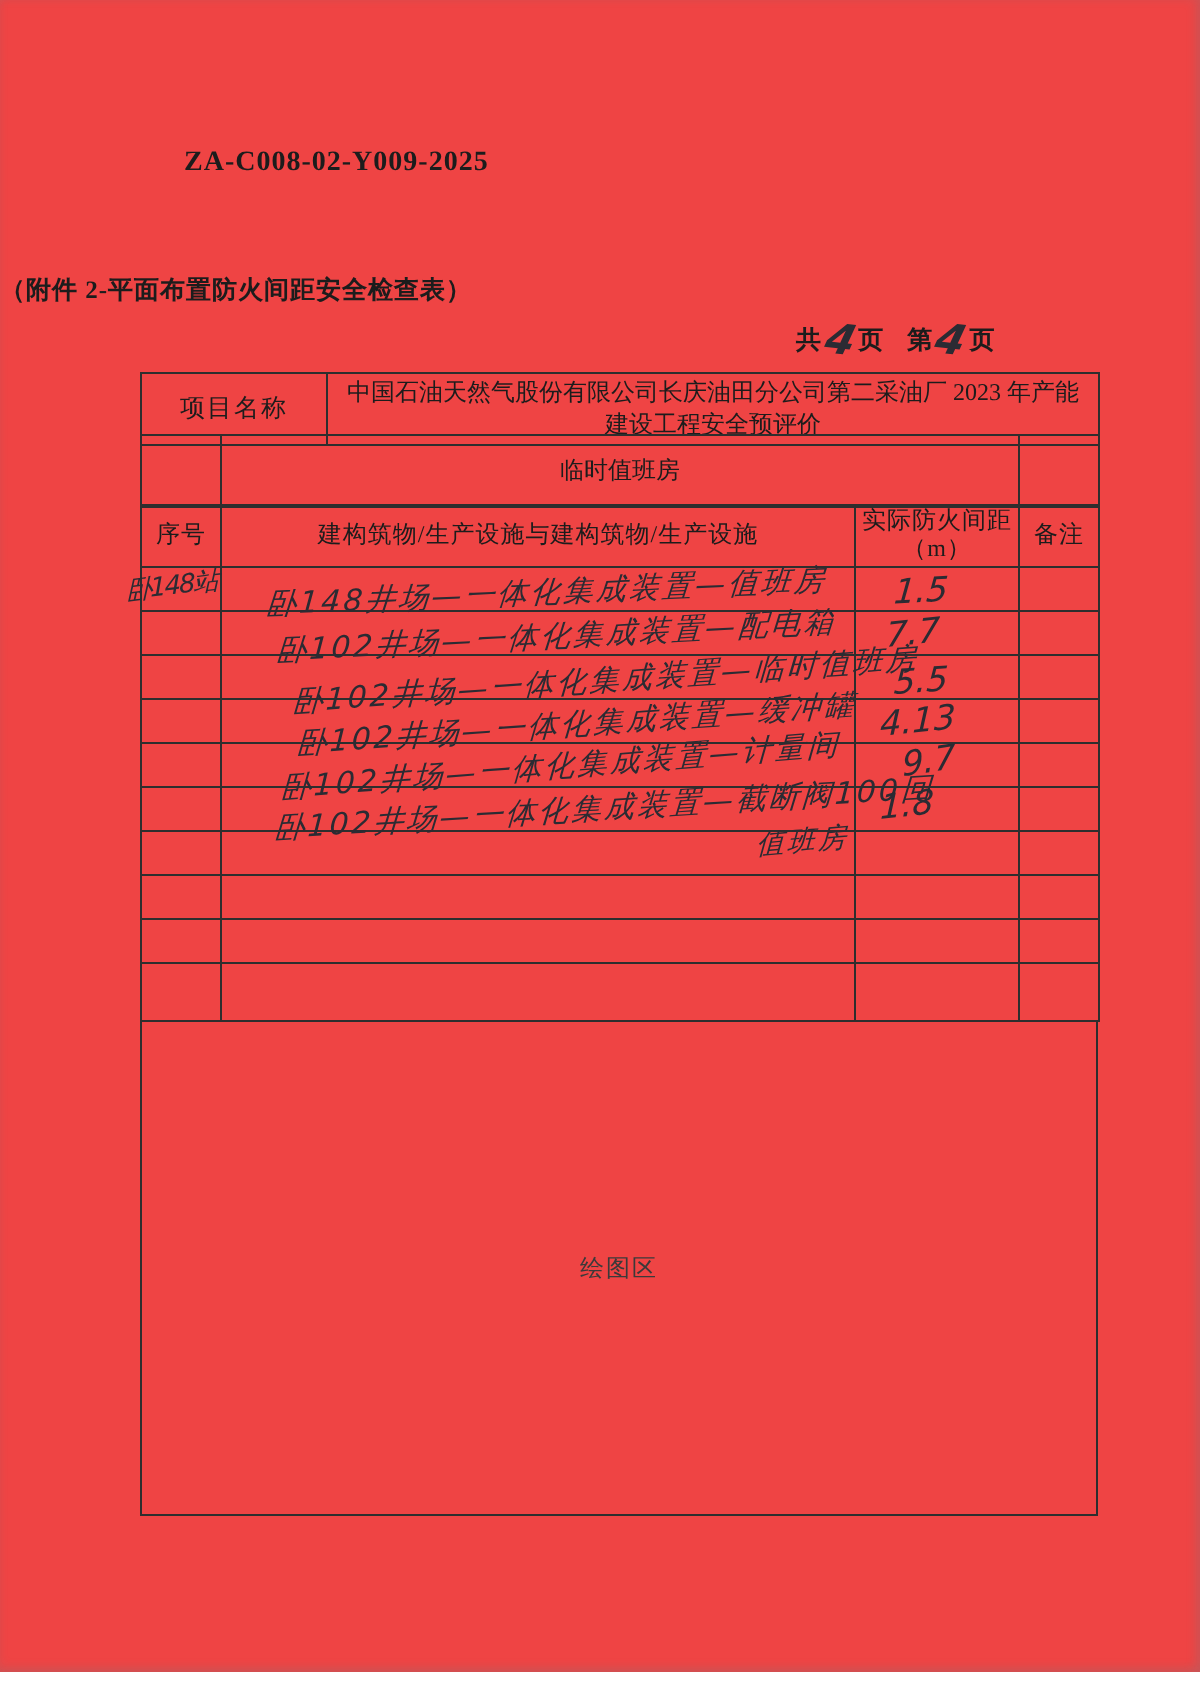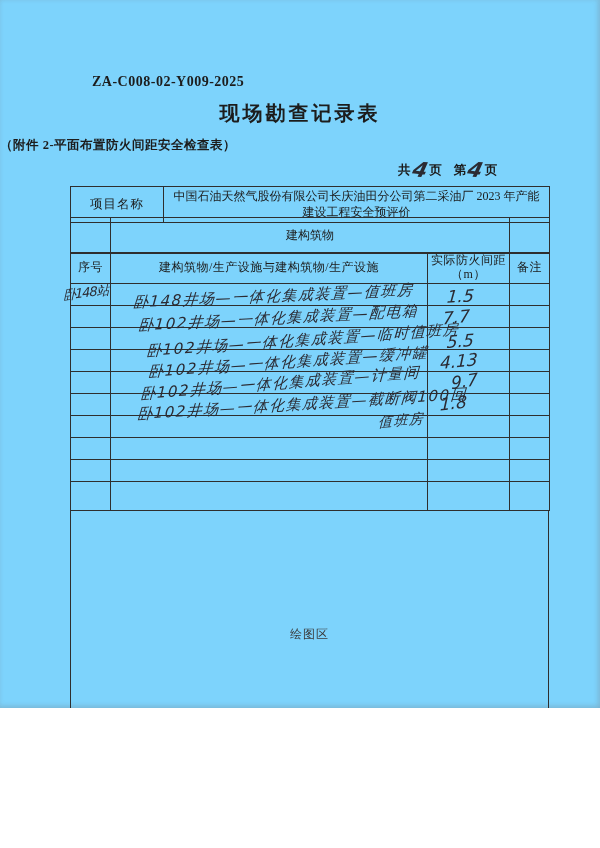--- a/index.html
+++ b/index.html
@@ -1,21 +1,21 @@
 <!DOCTYPE html>
 <html><head>
 <meta charset="utf-8">
 <style>
   * { margin: 0; padding: 0; box-sizing: border-box; }
   html, body { background: #ffffff; }
   body { width: 600px; height: 848px; position: relative; font-family: "Liberation Serif", serif; color: #1c1c1c; }
 
   .page {
-    position: absolute; left: 0; top: 0; width: 600px; height: 708px;
-    background: #7dd3fc; overflow: hidden;
+    position: absolute; left: 0; top: 0; width: 600px; height: 836px;
+    background: #ef4444; overflow: hidden;
     box-shadow: inset -3px 0 4px rgba(120,120,130,0.18), inset 0 -3px 4px rgba(120,120,130,0.18);
   }
 
   .doc-code {
     position: absolute; left: 92px; top: 74px;
     font-size: 14px; font-weight: bold; letter-spacing: 0.5px;
     font-family: "Liberation Serif", serif;
   }
   .page-title {
     position: absolute; left: 0; top: 100px; width: 600px;
@@ -82,21 +82,20 @@
   .hw-v4 { left: 440px; top: 351px; transform: rotate(-6deg) skewX(-8deg); }
   .hw-v5 { left: 451px; top: 371px; transform: rotate(-9deg) skewX(-8deg); }
   .hw-v6 { left: 440px; top: 393px; transform: rotate(-6deg) skewX(-8deg); }
 </style>
 </head>
 <body>
 
 <div class="page">
 
   <div class="doc-code">ZA-C008-02-Y009-2025</div>
-  <div class="page-title">现场勘查记录表</div>
   <div class="page-subtitle">（附件 2-平面布置防火间距安全检查表）</div>
 
   <div class="pagination">
     <span>共</span>
     <span class="hw hw-num-page">4</span>
     <span>页</span>
     <span class="gap"></span>
     <span>第</span>
     <span class="hw hw-num-page">4</span>
     <span>页</span>
@@ -117,21 +116,21 @@
 
   <table class="tbl tbl-station">
     <colgroup>
         <col style="width:40px">
         <col style="width:399px">
         <col style="width:40px">
       </colgroup>
     <tbody>
         <tr>
       <td></td>
-      <td>建构筑物</td>
+      <td>临时值班房</td>
       <td></td>
     </tr>
   </tbody>
     </table>
 
   <table class="tbl tbl-draw">
     <tbody>
         <tr>
           <td>绘图区</td>
         </tr>

